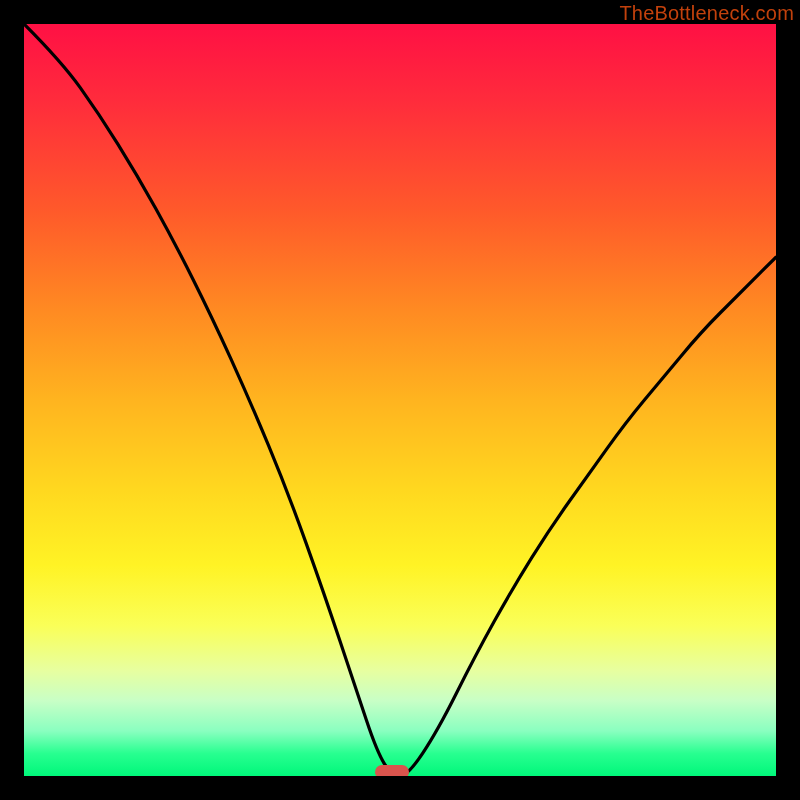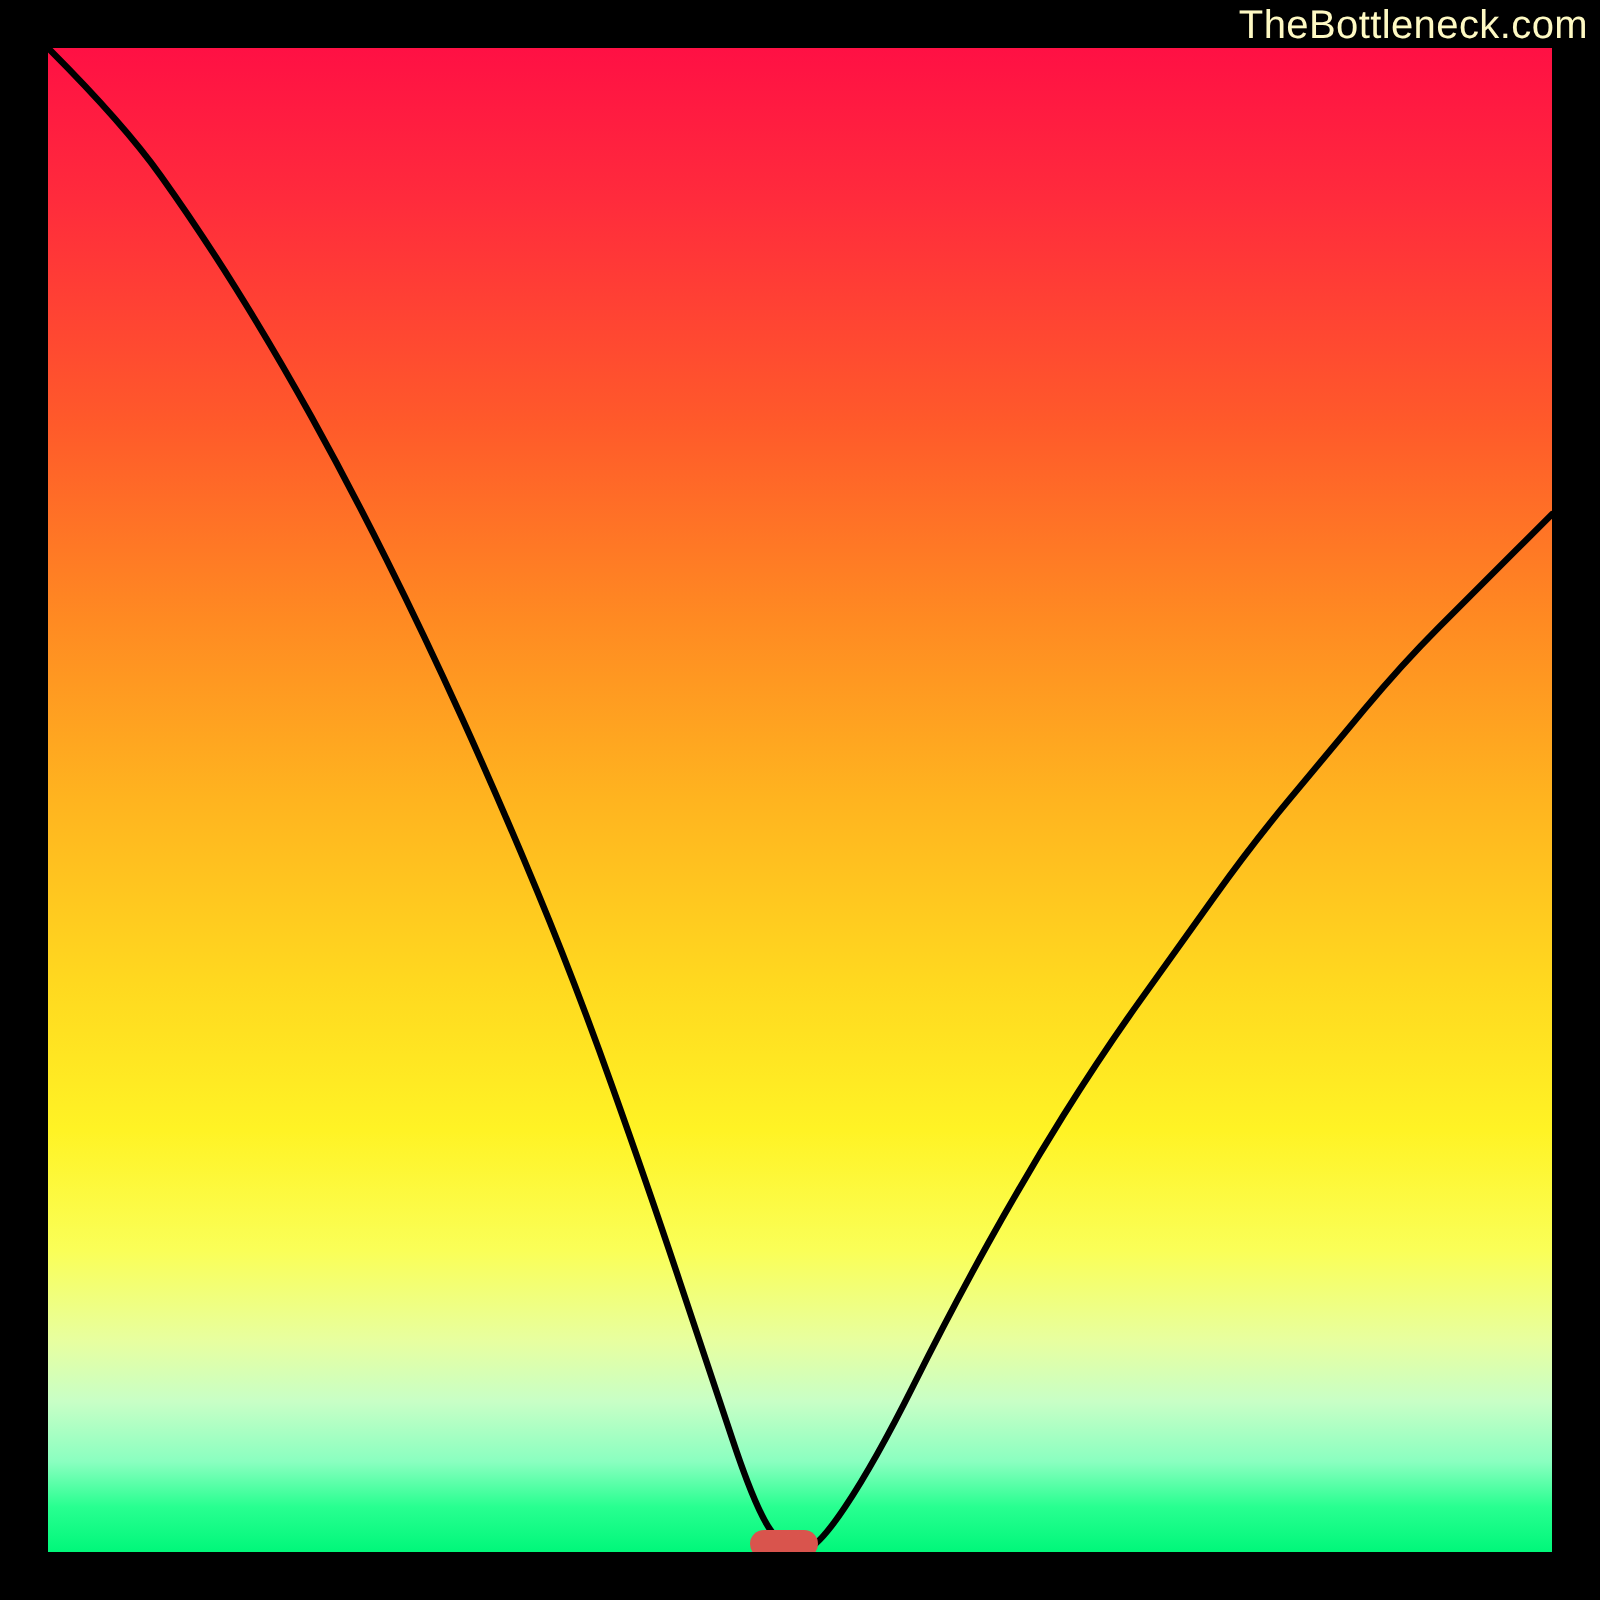--- a/index.html
+++ b/index.html
@@ -42,21 +42,21 @@
       #c8ffc6 90%,
       #8affc0 94%,
       #28ff90 97%,
       #00f77a 100%
     );
   }
   .watermark {
     position: absolute;
     top: 2px;
     right: 6px;
-    color: #fef9c3;
+    color: #c2410c;
     font-size: 20px;
     letter-spacing: 0.2px;
     font-weight: 500;
     user-select: none;
   }
   svg.curve {
     position: absolute;
     inset: 0;
   }
   .marker {

